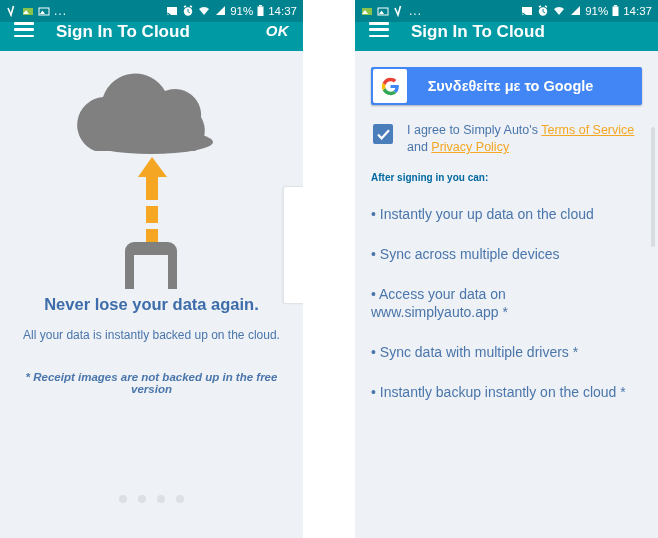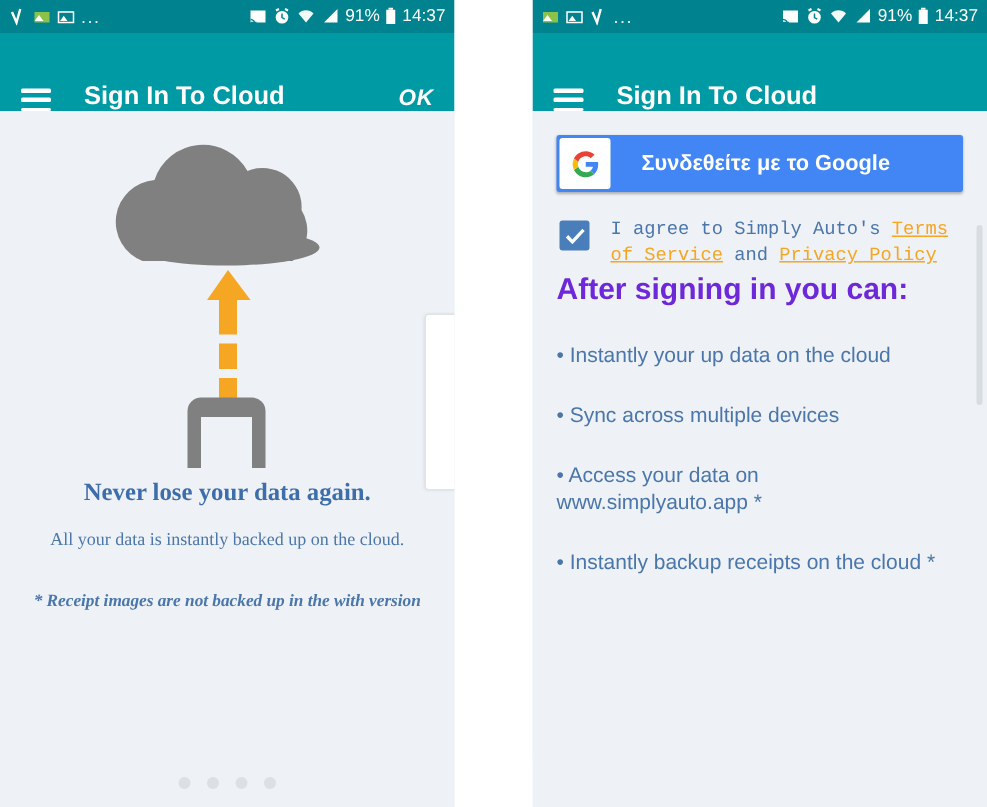--- a/index.html
+++ b/index.html
@@ -45,24 +45,24 @@
     font-size: 11px;
   }
   .sb-left { display:flex; align-items:center; gap:4px; flex:1 1 auto; }
   .sb-right{ display:flex; gap:4px; }
   .sb-ico { width:12px; height:12px; display:inline-block; position:relative; }
   .sb-txt { font-size:11.5px; letter-spacing:0; white-space:nowrap; }
   .dots-ell { font-size:12px; letter-spacing:1px; opacity:.95; line-height:8px; }
 
   
   .appbar {
-    height: 52px;
+    height: 29px;
     background: #009aa5;
     display: flex;
-    align-items: flex-end;
+    align-items: flex-start;
     padding: 0 14px;
     box-sizing: border-box;
     color: #ffffff;
   }
   .hamburger {
     width: 20px; height: 15px;
     display: flex; flex-direction: column; justify-content: space-between;
     cursor: pointer;
     flex: 0 0 auto;
   }
@@ -82,21 +82,20 @@
     flex: 0 0 auto;
     font-style: italic;
   }
 
   
   .left-body {
     position: relative;
     height: 470px;
     background: #eef1f5;
     overflow: hidden;
-    font-family: Liberation Serif, serif;
   }
   .card-peek {
     position:absolute; top:135px; right:-8px; width:26px; height:116px;
     background:#ffffff; border:1px solid #dfe4e9; border-radius:3px;
     box-shadow:-1px 0 2px rgba(0,0,0,.05);
   }
   .illus { padding-top: 18px; text-align:center; }
   .illus svg { display:block; margin:0 auto; }
 
   .headline {
@@ -171,31 +170,30 @@
     background:#4a7ebb; border-radius:2px;
     display:flex; align-items:center; justify-content:center;
     margin-top:2px; cursor:pointer;
   }
   .checkbox svg { display:block; }
   .agree-text {
     margin-left: 14px;
     font-size: 12.5px;
     line-height: 17px;
     color:#4a76ab;
-    font-family:Liberation Mono, monospace;
   }
   .agree-text a {
     color:#f5a623; text-decoration: underline; cursor:pointer;
   }
 
   .after-title {
-    margin-top: 3px;
-    font-size: 20px;
+    margin-top: 16px;
+    font-size: 10px;
     font-weight:bold;
-    color:#6d28d9;
+    color:#0369a1;
   }
   .feat {
     margin-top: 22px;
     font-size: 14px;
     line-height: 18px;
     color:#4a76ab;
   }
   .scroll-track {
     position:absolute; top:76px; right:3px; width:4px; height:120px;
     background:#d8dde2; border-radius:2px;
@@ -294,21 +292,21 @@
 
           <g>
             <rect x="68" y="173" width="52" height="74" rx="9" fill="#808080"></rect>
             <rect x="77" y="186" width="34" height="48" fill="#eef1f5"></rect>
           </g>
         </svg>
       </div>
 
       <div class="headline">Never lose your data again.</div>
       <div class="subline">All your data is instantly backed up on the cloud.</div>
-      <div class="footnote">* Receipt images are not backed up in the with version</div>
+      <div class="footnote">* Receipt images are not backed up in the free version</div>
 
       <div class="dots">
         <span class="dot"></span>
         <span class="dot"></span>
         <span class="dot"></span>
         <span class="dot"></span>
       </div>
     </div>
 
   </div>
@@ -407,17 +405,18 @@
         </div>
         <div class="agree-text"><span>I agree to Simply Auto's </span><a>Terms of Service</a><span> and </span><a>Privacy Policy</a></div>
       </div>
 
       <div class="after-title">After signing in you can:</div>
 
       <div class="feat">• Instantly your up data on the cloud</div>
       <div class="feat">• Sync across multiple devices</div>
       <div class="feat" style="white-space:pre-line">• Access your data on
 www.simplyauto.app *</div>
-      <div class="feat">• Instantly backup receipts on the cloud *</div>
+      <div class="feat">• Sync data with multiple drivers *</div>
+      <div class="feat">• Instantly backup instantly on the cloud *</div>
     </div>
 
   </div>
 </div>
 
 </body></html>

